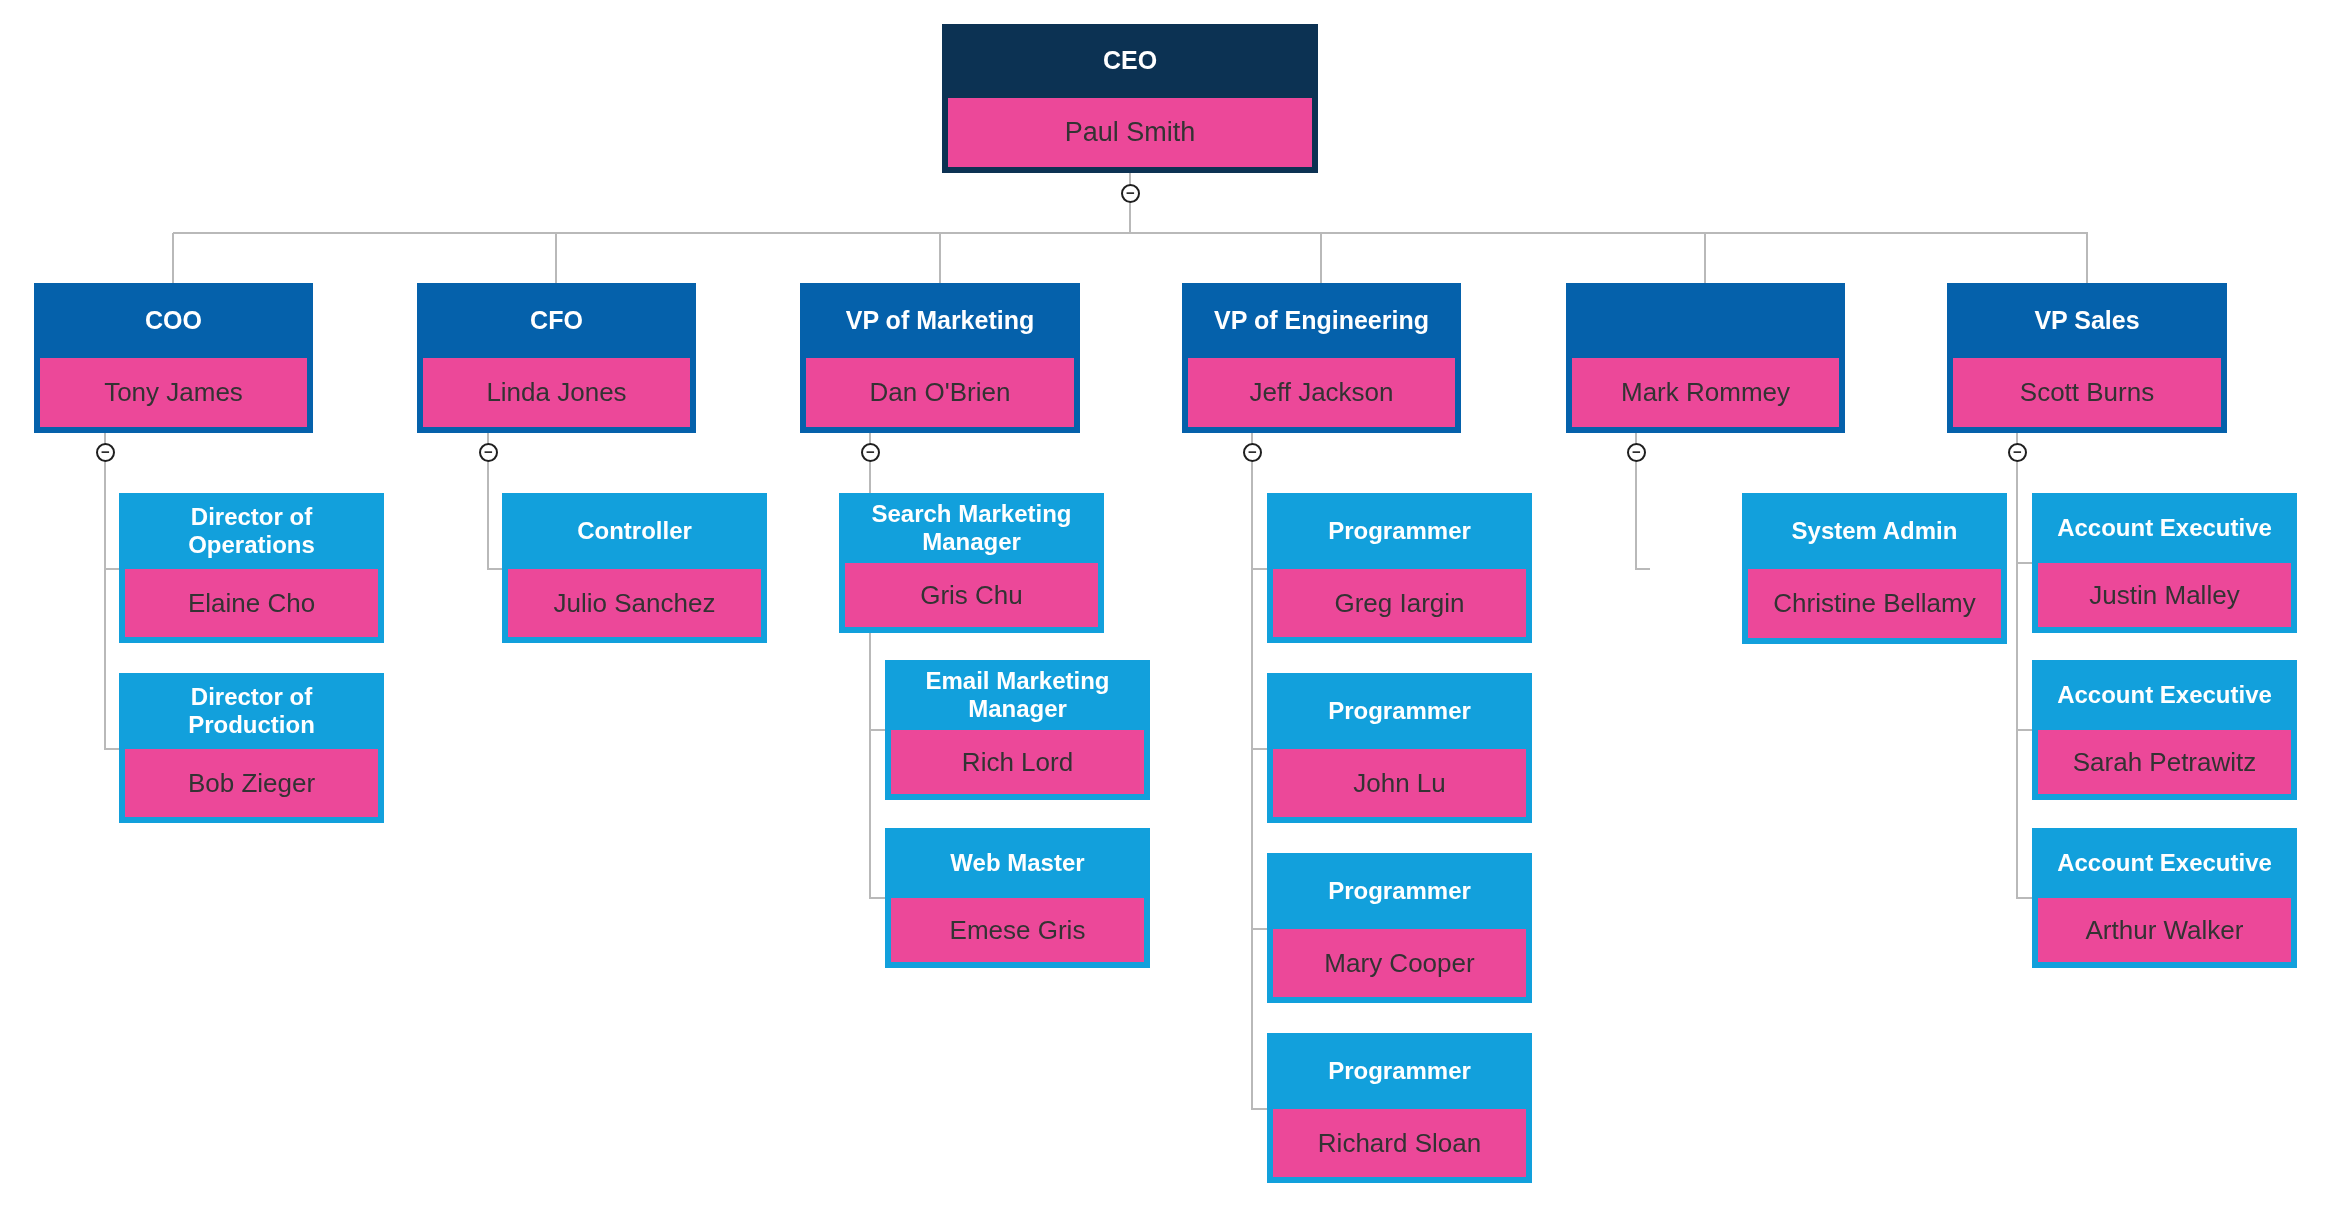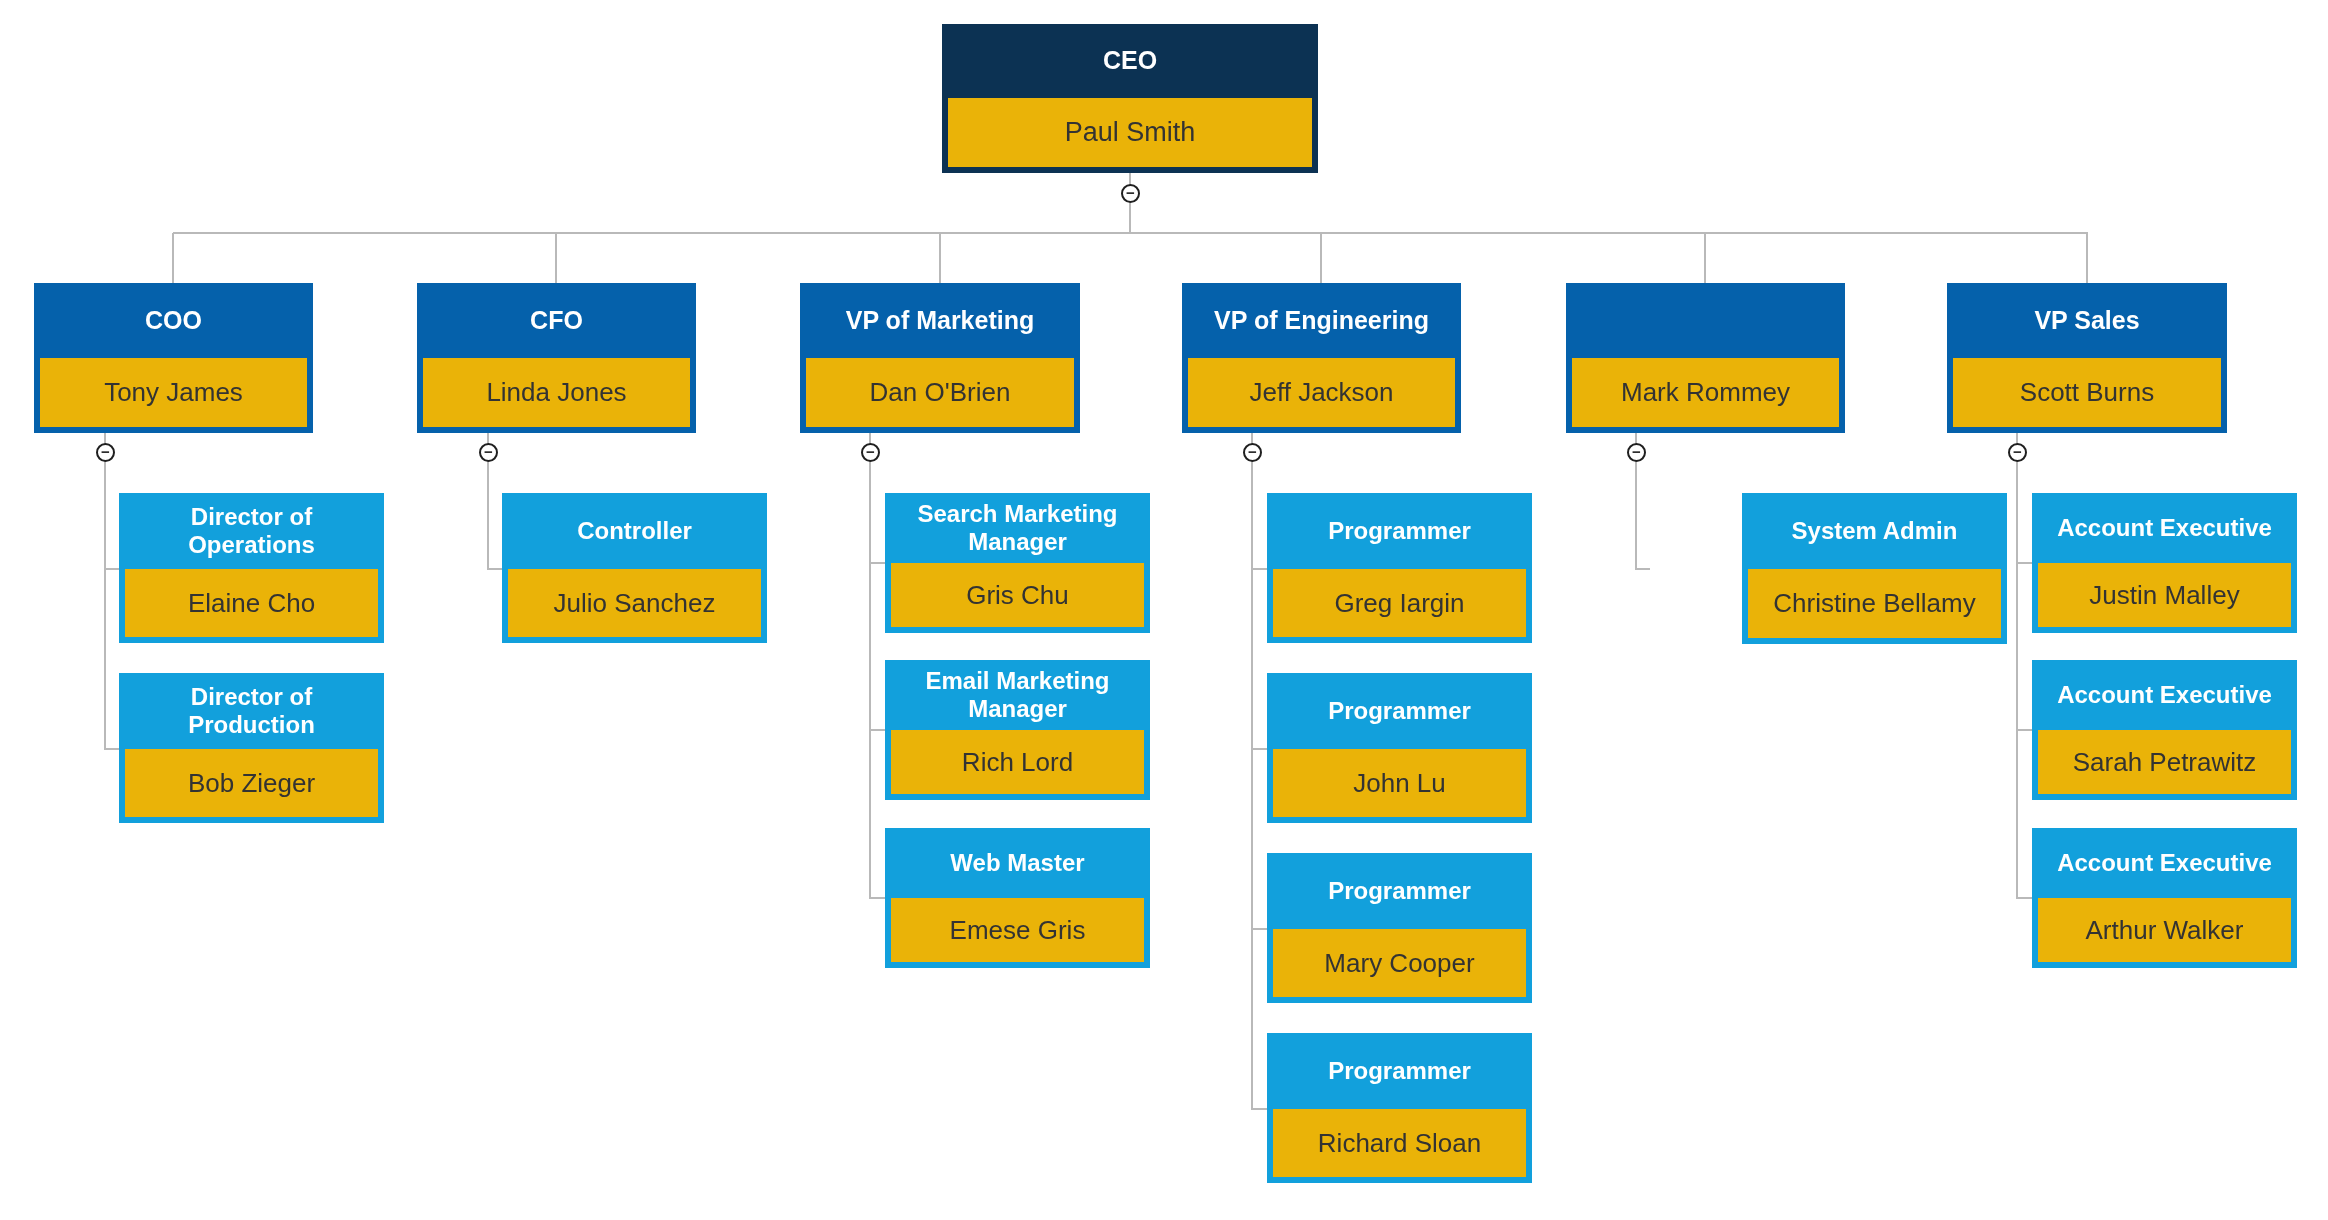--- a/index.html
+++ b/index.html
@@ -14,21 +14,21 @@
   
   .node{position:absolute;box-sizing:border-box;}
   .node .hd{
     position:absolute;left:0;right:0;top:0;
     display:flex;align-items:center;justify-content:center;
     text-align:center;color:var(--header-text,#fff);font-weight:700;
     padding:8px 14px;box-sizing:border-box;line-height:1.18;
   }
   .node .bd{
     position:absolute;left:6px;right:6px;bottom:6px;
-    background:#eab308;
+    background:#ec4899;
     display:flex;align-items:center;justify-content:center;
     text-align:center;color:var(--name-text,#333);
   }
   .ceo{background:var(--navy,#0c3253);}
   .ceo .hd{height:74px;font-size:25px;}
   .ceo .bd{top:74px;font-size:27px;}
   .lvl2{background:var(--blue,#0561ab);}
   .lvl2 .hd{height:75px;font-size:25px;}
   .lvl2 .bd{top:75px;font-size:26px;}
   .lvl3{background:var(--lblue,#12a0dc);}
@@ -133,21 +133,21 @@
   <div class="node lvl3" style="left:119px;top:673px;width:265px;height:150px;">
     <div class="hd">Director of Production</div>
     <div class="bd">Bob Zieger</div>
   </div>
 
   <div class="node lvl3" style="left:502px;top:493px;width:265px;height:150px;">
     <div class="hd">Controller</div>
     <div class="bd">Julio Sanchez</div>
   </div>
 
-  <div class="node lvl3 short" style="left:885px;top:493px;width:265px;height:140px;">
+  <div class="node lvl3 short" style="left:839px;top:493px;width:265px;height:140px;">
     <div class="hd">Search Marketing Manager</div>
     <div class="bd">Gris Chu</div>
   </div>
   <div class="node lvl3 short" style="left:885px;top:660px;width:265px;height:140px;">
     <div class="hd">Email Marketing Manager</div>
     <div class="bd">Rich Lord</div>
   </div>
   <div class="node lvl3 short" style="left:885px;top:828px;width:265px;height:140px;">
     <div class="hd">Web Master</div>
     <div class="bd">Emese Gris</div>

